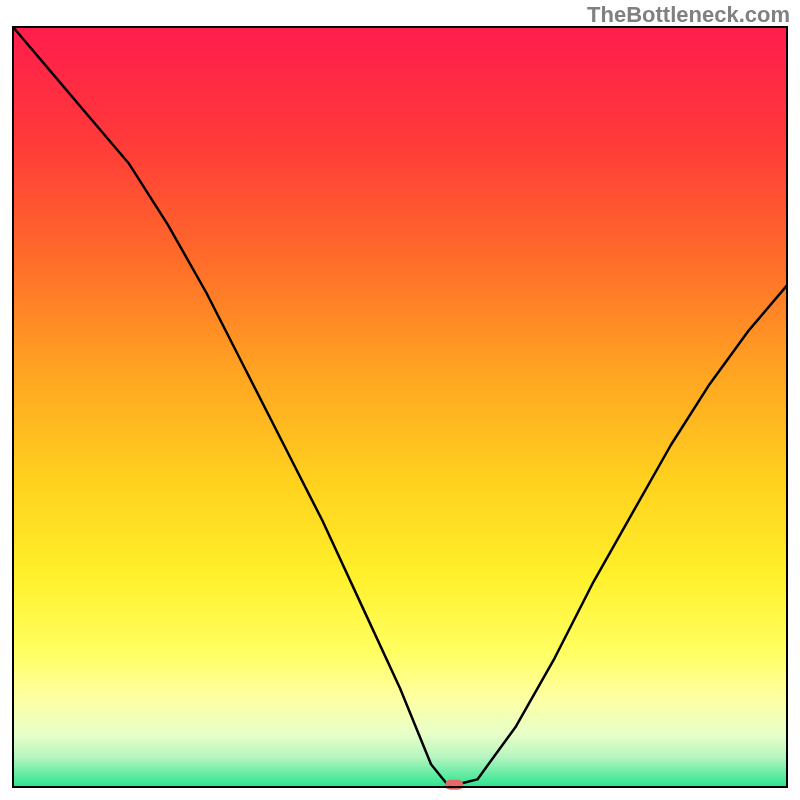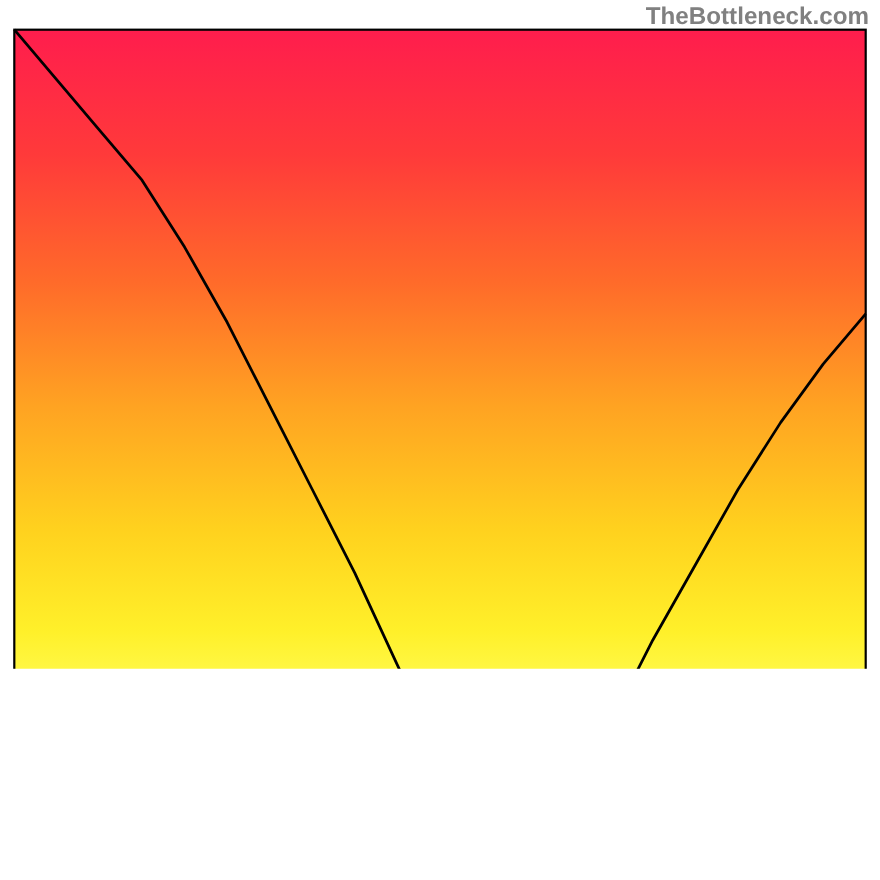--- a/index.html
+++ b/index.html
@@ -1,16 +1,16 @@
 <!DOCTYPE html>
 <html><head>
 <meta charset="utf-8">
 <style>
 body { margin: 0; padding: 0; background: #fff; }
-.chart-container { width: 800px; height: 608px; position: relative; }
+.chart-container { width: 800px; height: 800px; position: relative; }
 .watermark { position: absolute; top: 2px; right: 10px; font-family: Arial, sans-serif; font-size: 22px; font-weight: bold; color: #808080; }
 svg { display: block; }
 </style>
 </head>
 <body>
 
 <div class="chart-container">
   <div class="watermark">TheBottleneck.com</div>
   <svg id="chart-svg" width="800" height="800">
       <defs>

